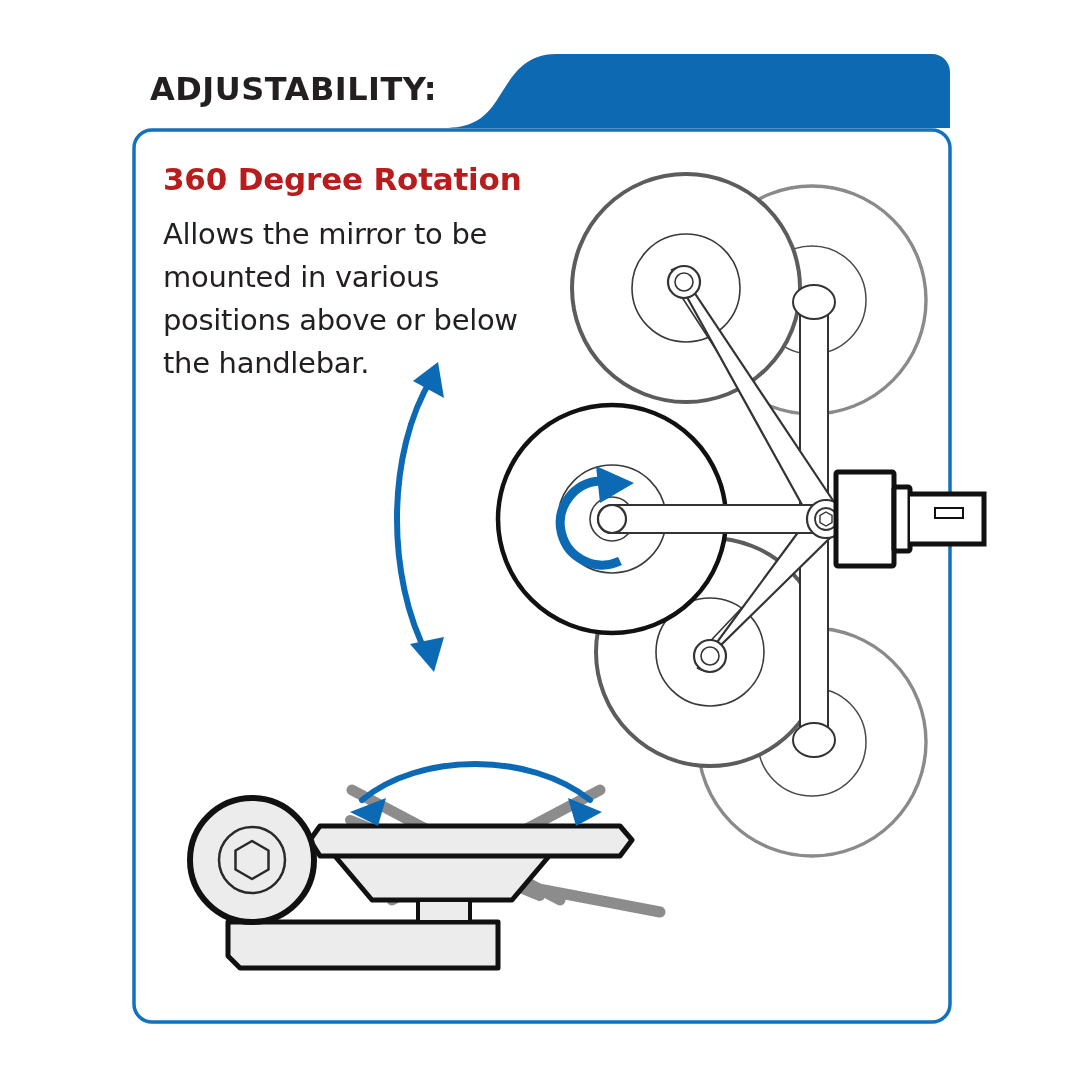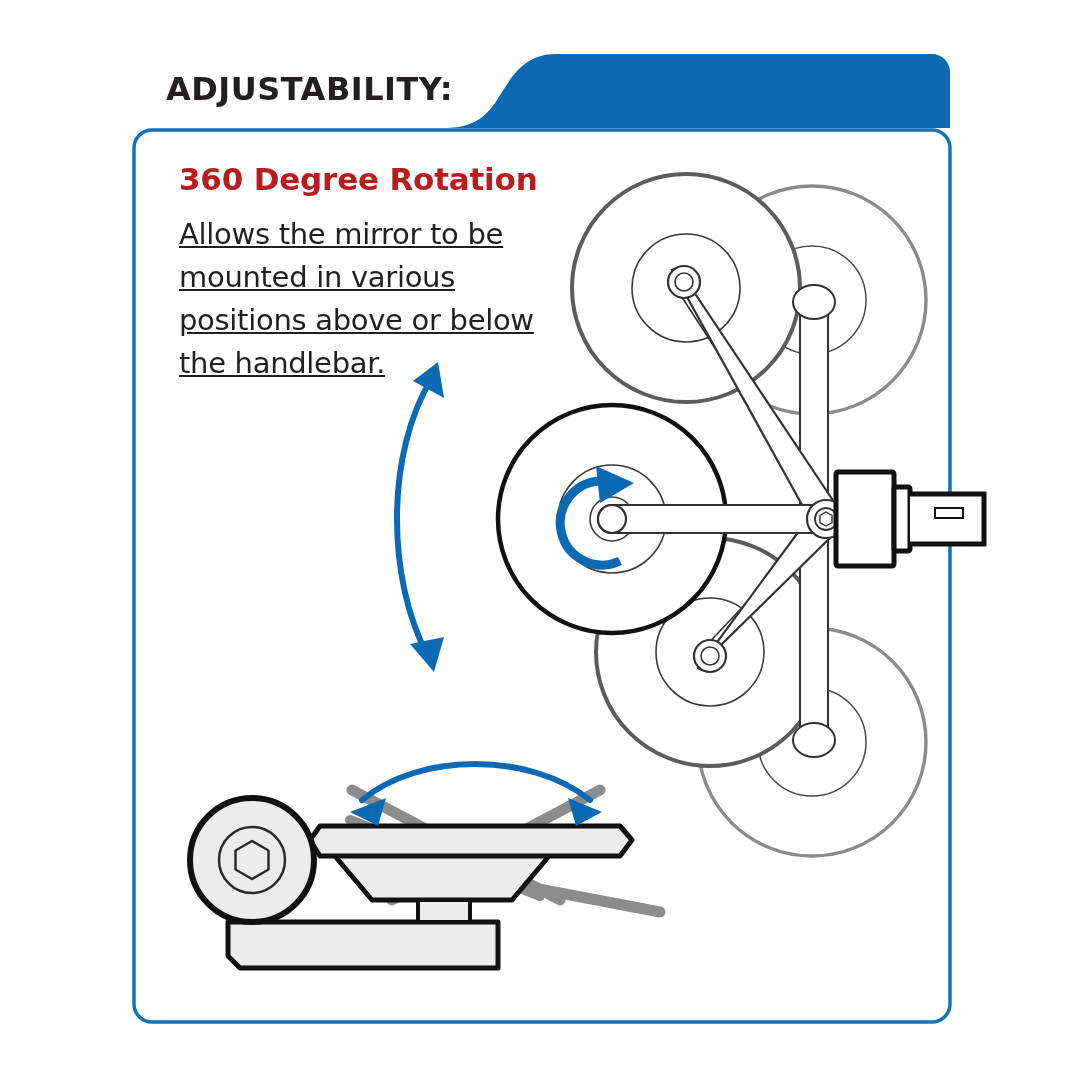--- a/index.html
+++ b/index.html
@@ -18,21 +18,21 @@
     position: absolute;
     left: 0; top: 0;
     width: 1080px;
     height: 1080px;
   }
   #scene { display: block; }
 
   
   .txt-layer {
     position: absolute;
-    left: 16px; top: 0;
+    left: 0; top: 0;
     width: 969px;
     height: 1080px;
     pointer-events: none;
   }
   .hdr-title {
     position: absolute;
     left: 150px;
     top: 70px;
     font-size: 32px;
     font-weight: 700;
@@ -54,21 +54,20 @@
   .body-copy {
     position: absolute;
     left: 163px;
     top: 213px;
     width: 375px;
     font-size: 29px;
     line-height: 43px;
     font-weight: 400;
     color: #231f20;
     letter-spacing: -0.3px;
-    text-decoration: underline;
   }
 </style>
 </head>
 <body>
 
 <div id="stage">
 
   <svg id="scene" width="1080" height="1080" viewBox="0 0 1080 1080">
     <defs>
       <clipPath id="panelClip">

